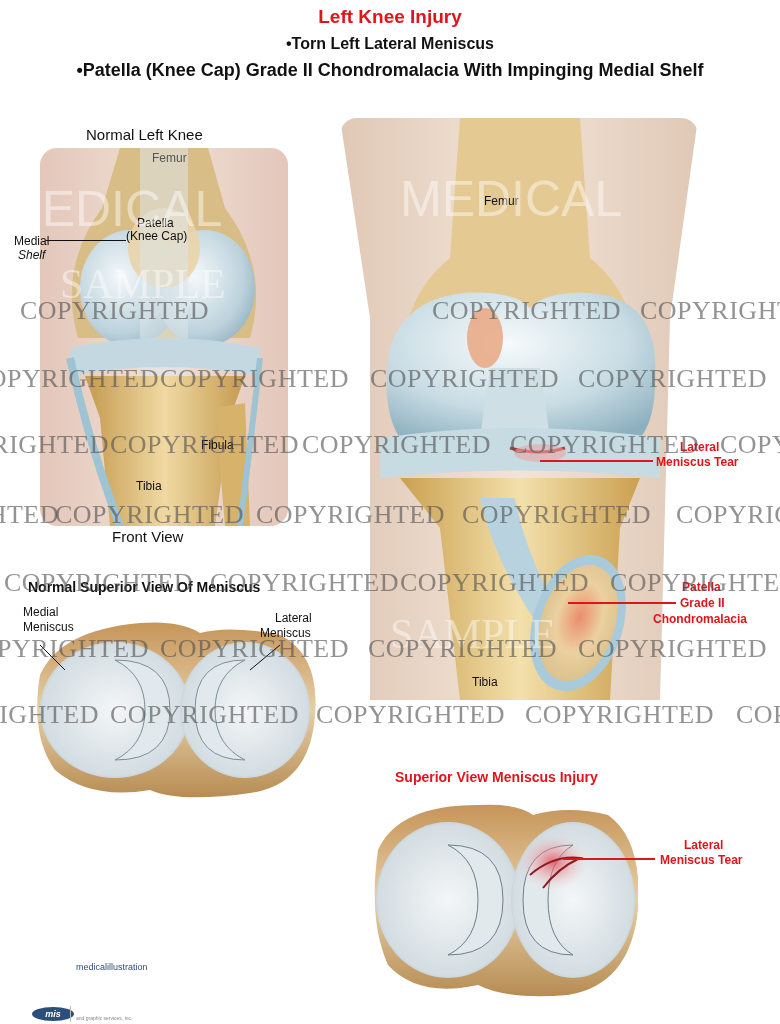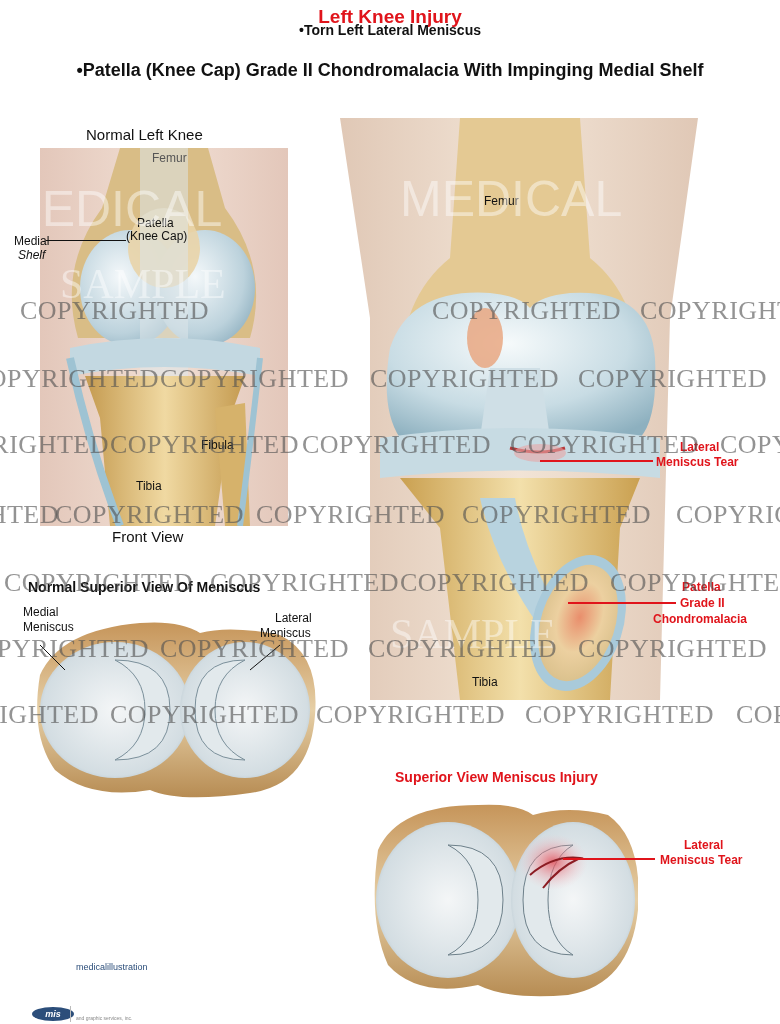--- a/index.html
+++ b/index.html
@@ -3,25 +3,25 @@
 <meta charset="utf-8">
 <style>
   * { margin:0; padding:0; box-sizing:border-box; }
   html, body { width:780px; height:1024px; background:#ffffff; overflow:hidden; }
   body { position:relative; font-family:"Liberation Sans", "DejaVu Sans", sans-serif; color:#111; }
   .abs { position:absolute; }
 
   
   .title { left:0; width:780px; text-align:center; font-weight:bold; }
   .t1 { top:6px; font-size:19px; color:#e0141b; }
-  .t2 { top:22px; font-size:14px; color:#111; }
+  .t2 { top:35px; font-size:16px; color:#111; }
   .t3 { top:60px; font-size:18px; color:#111; }
 
   
-  .panel { overflow:hidden; }
+  .panel { overflow:hidden;border-radius:17px; }
   .label { font-size:12px; color:#111; white-space:nowrap; }
   .label-lg { font-size:15px; color:#111; white-space:nowrap; }
   .red { color:#e0141b; font-weight:bold; font-size:12px; white-space:nowrap; line-height:14px; }
   .redline { height:2px; background:#e0141b; }
   .blkline { height:1px; background:#111; }
 
   
   .wm { font-family:"Liberation Serif", "DejaVu Serif", serif; font-size:26px; color:rgba(80,80,80,0.62); letter-spacing:0.5px; white-space:nowrap; pointer-events:none; }
   .wm-s { font-family:"Liberation Serif", "DejaVu Serif", serif; font-size:42px; color:rgba(255,255,255,0.45); white-space:nowrap; pointer-events:none;text-align:right; }
   .wm-m { font-family:"Liberation Sans", sans-serif; font-size:50px; color:rgba(255,255,255,0.45); white-space:nowrap; pointer-events:none; }

